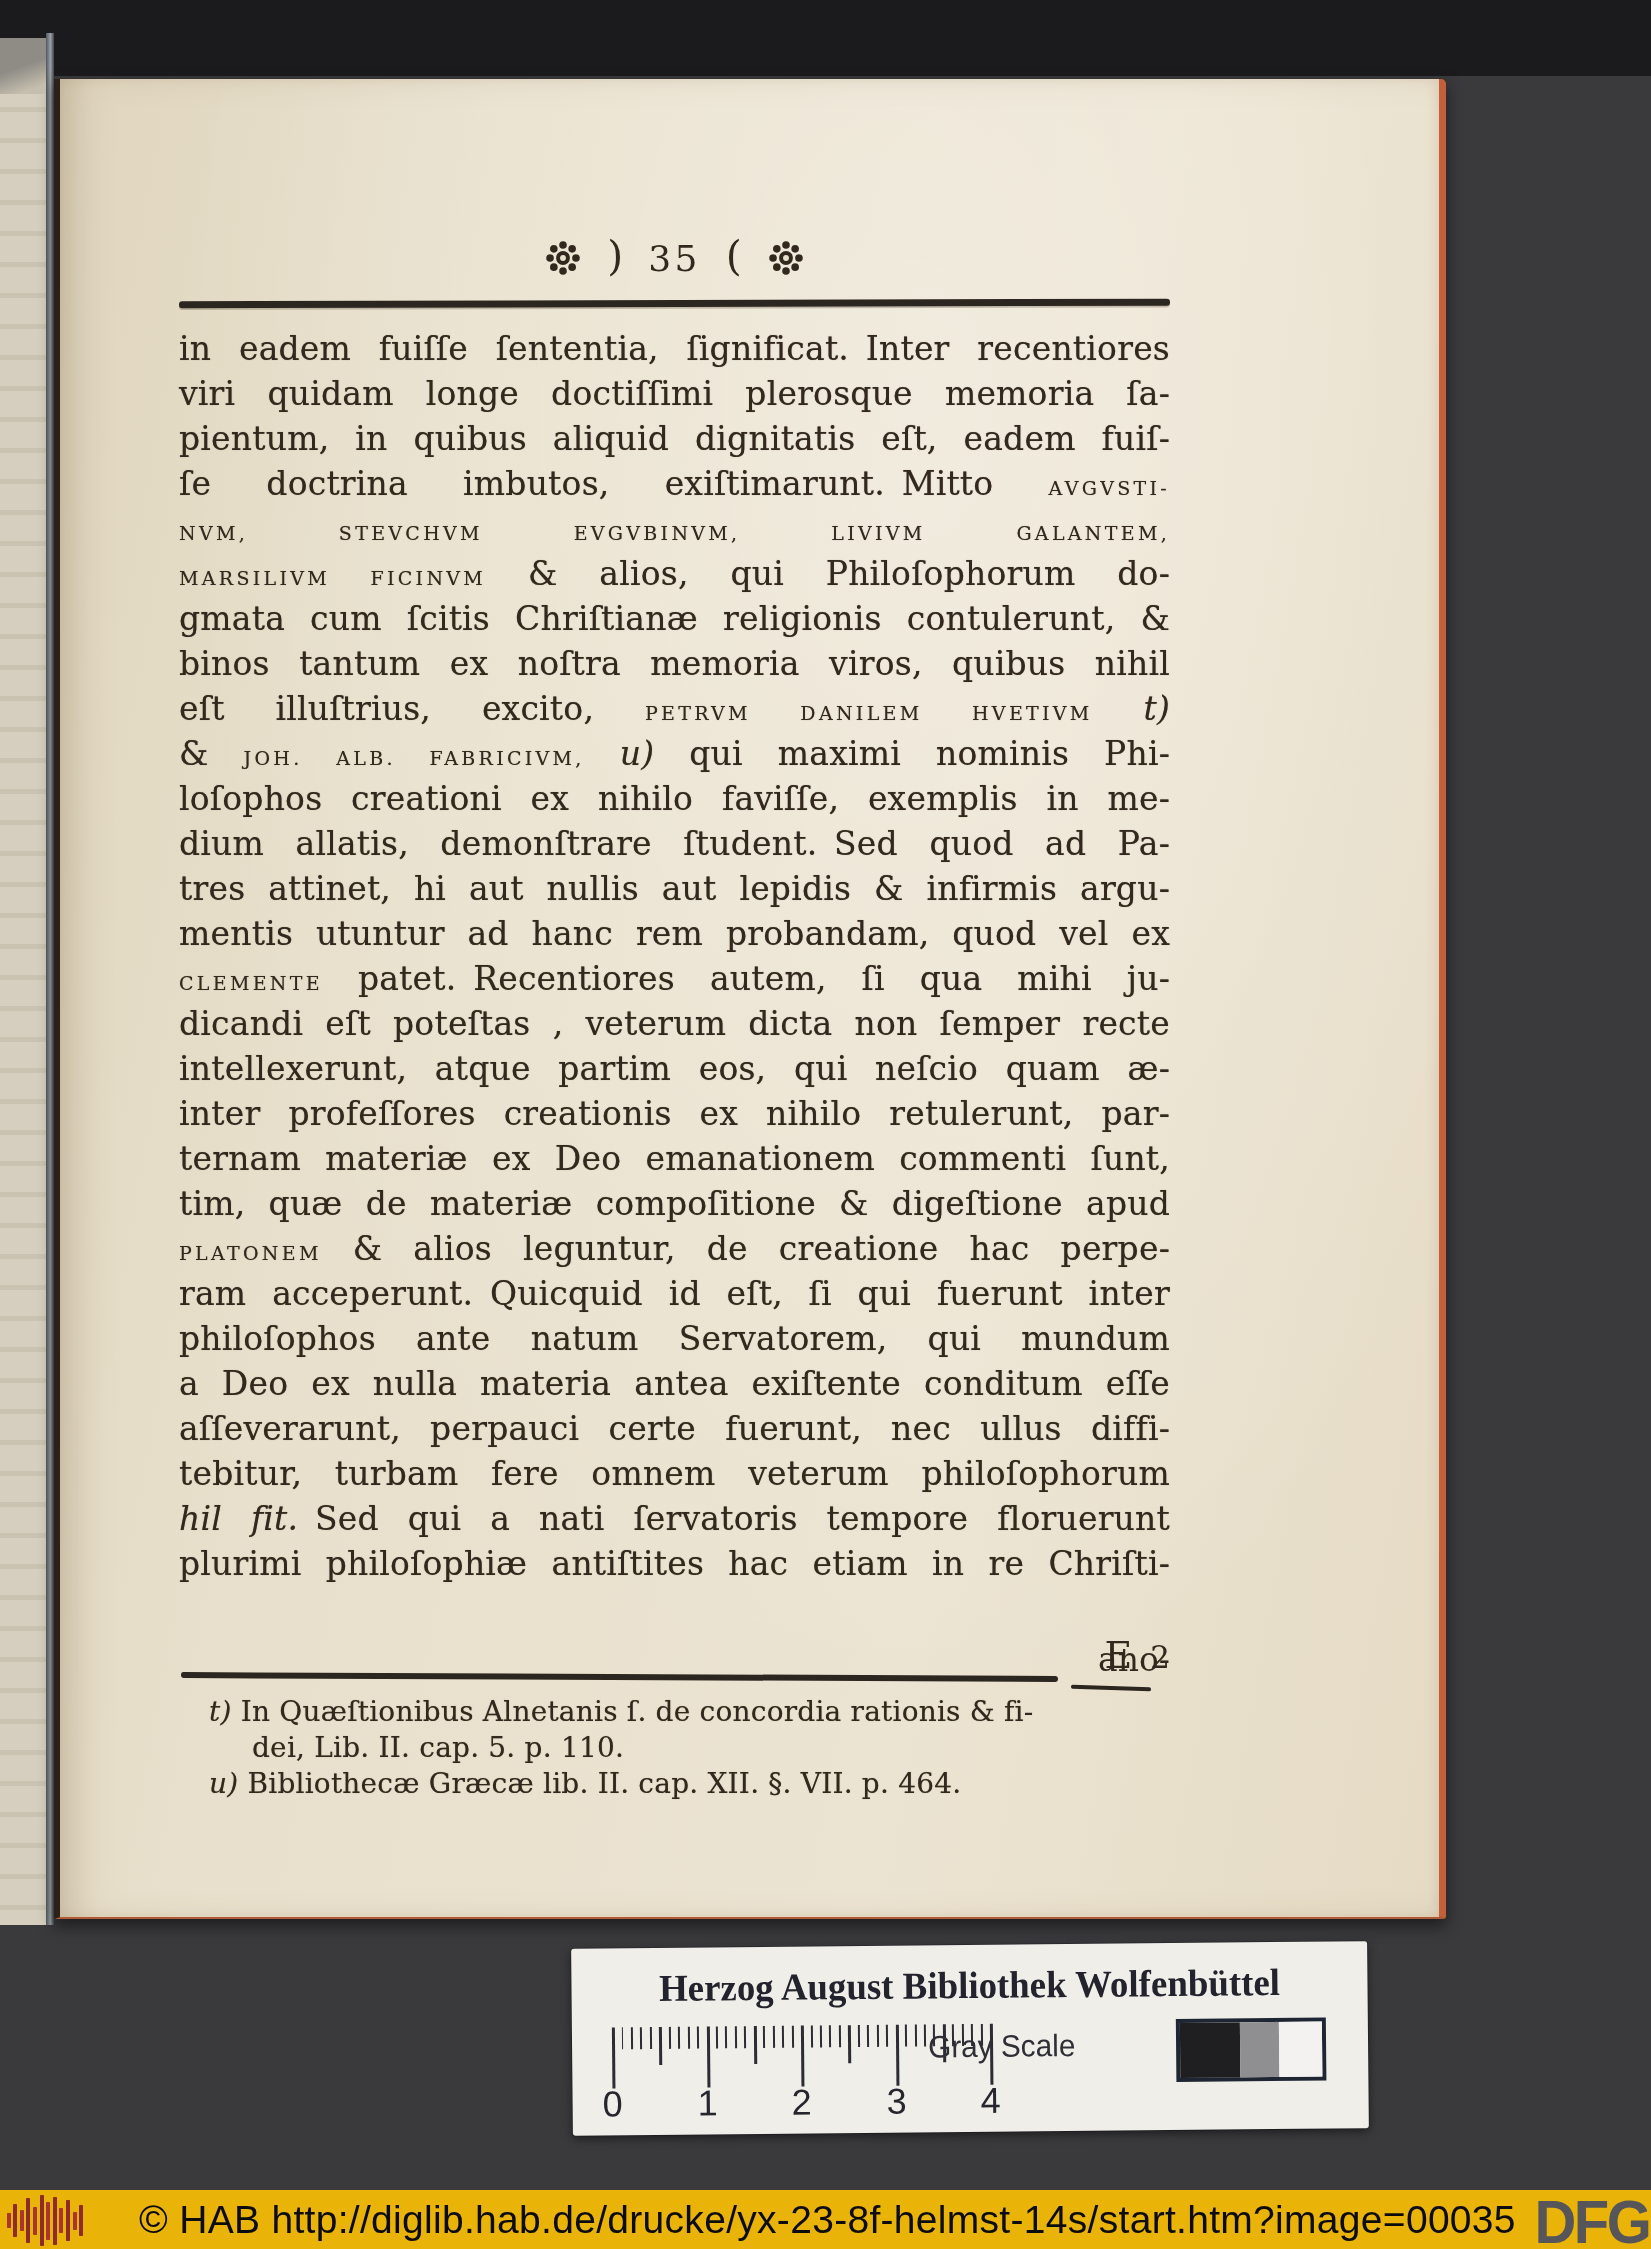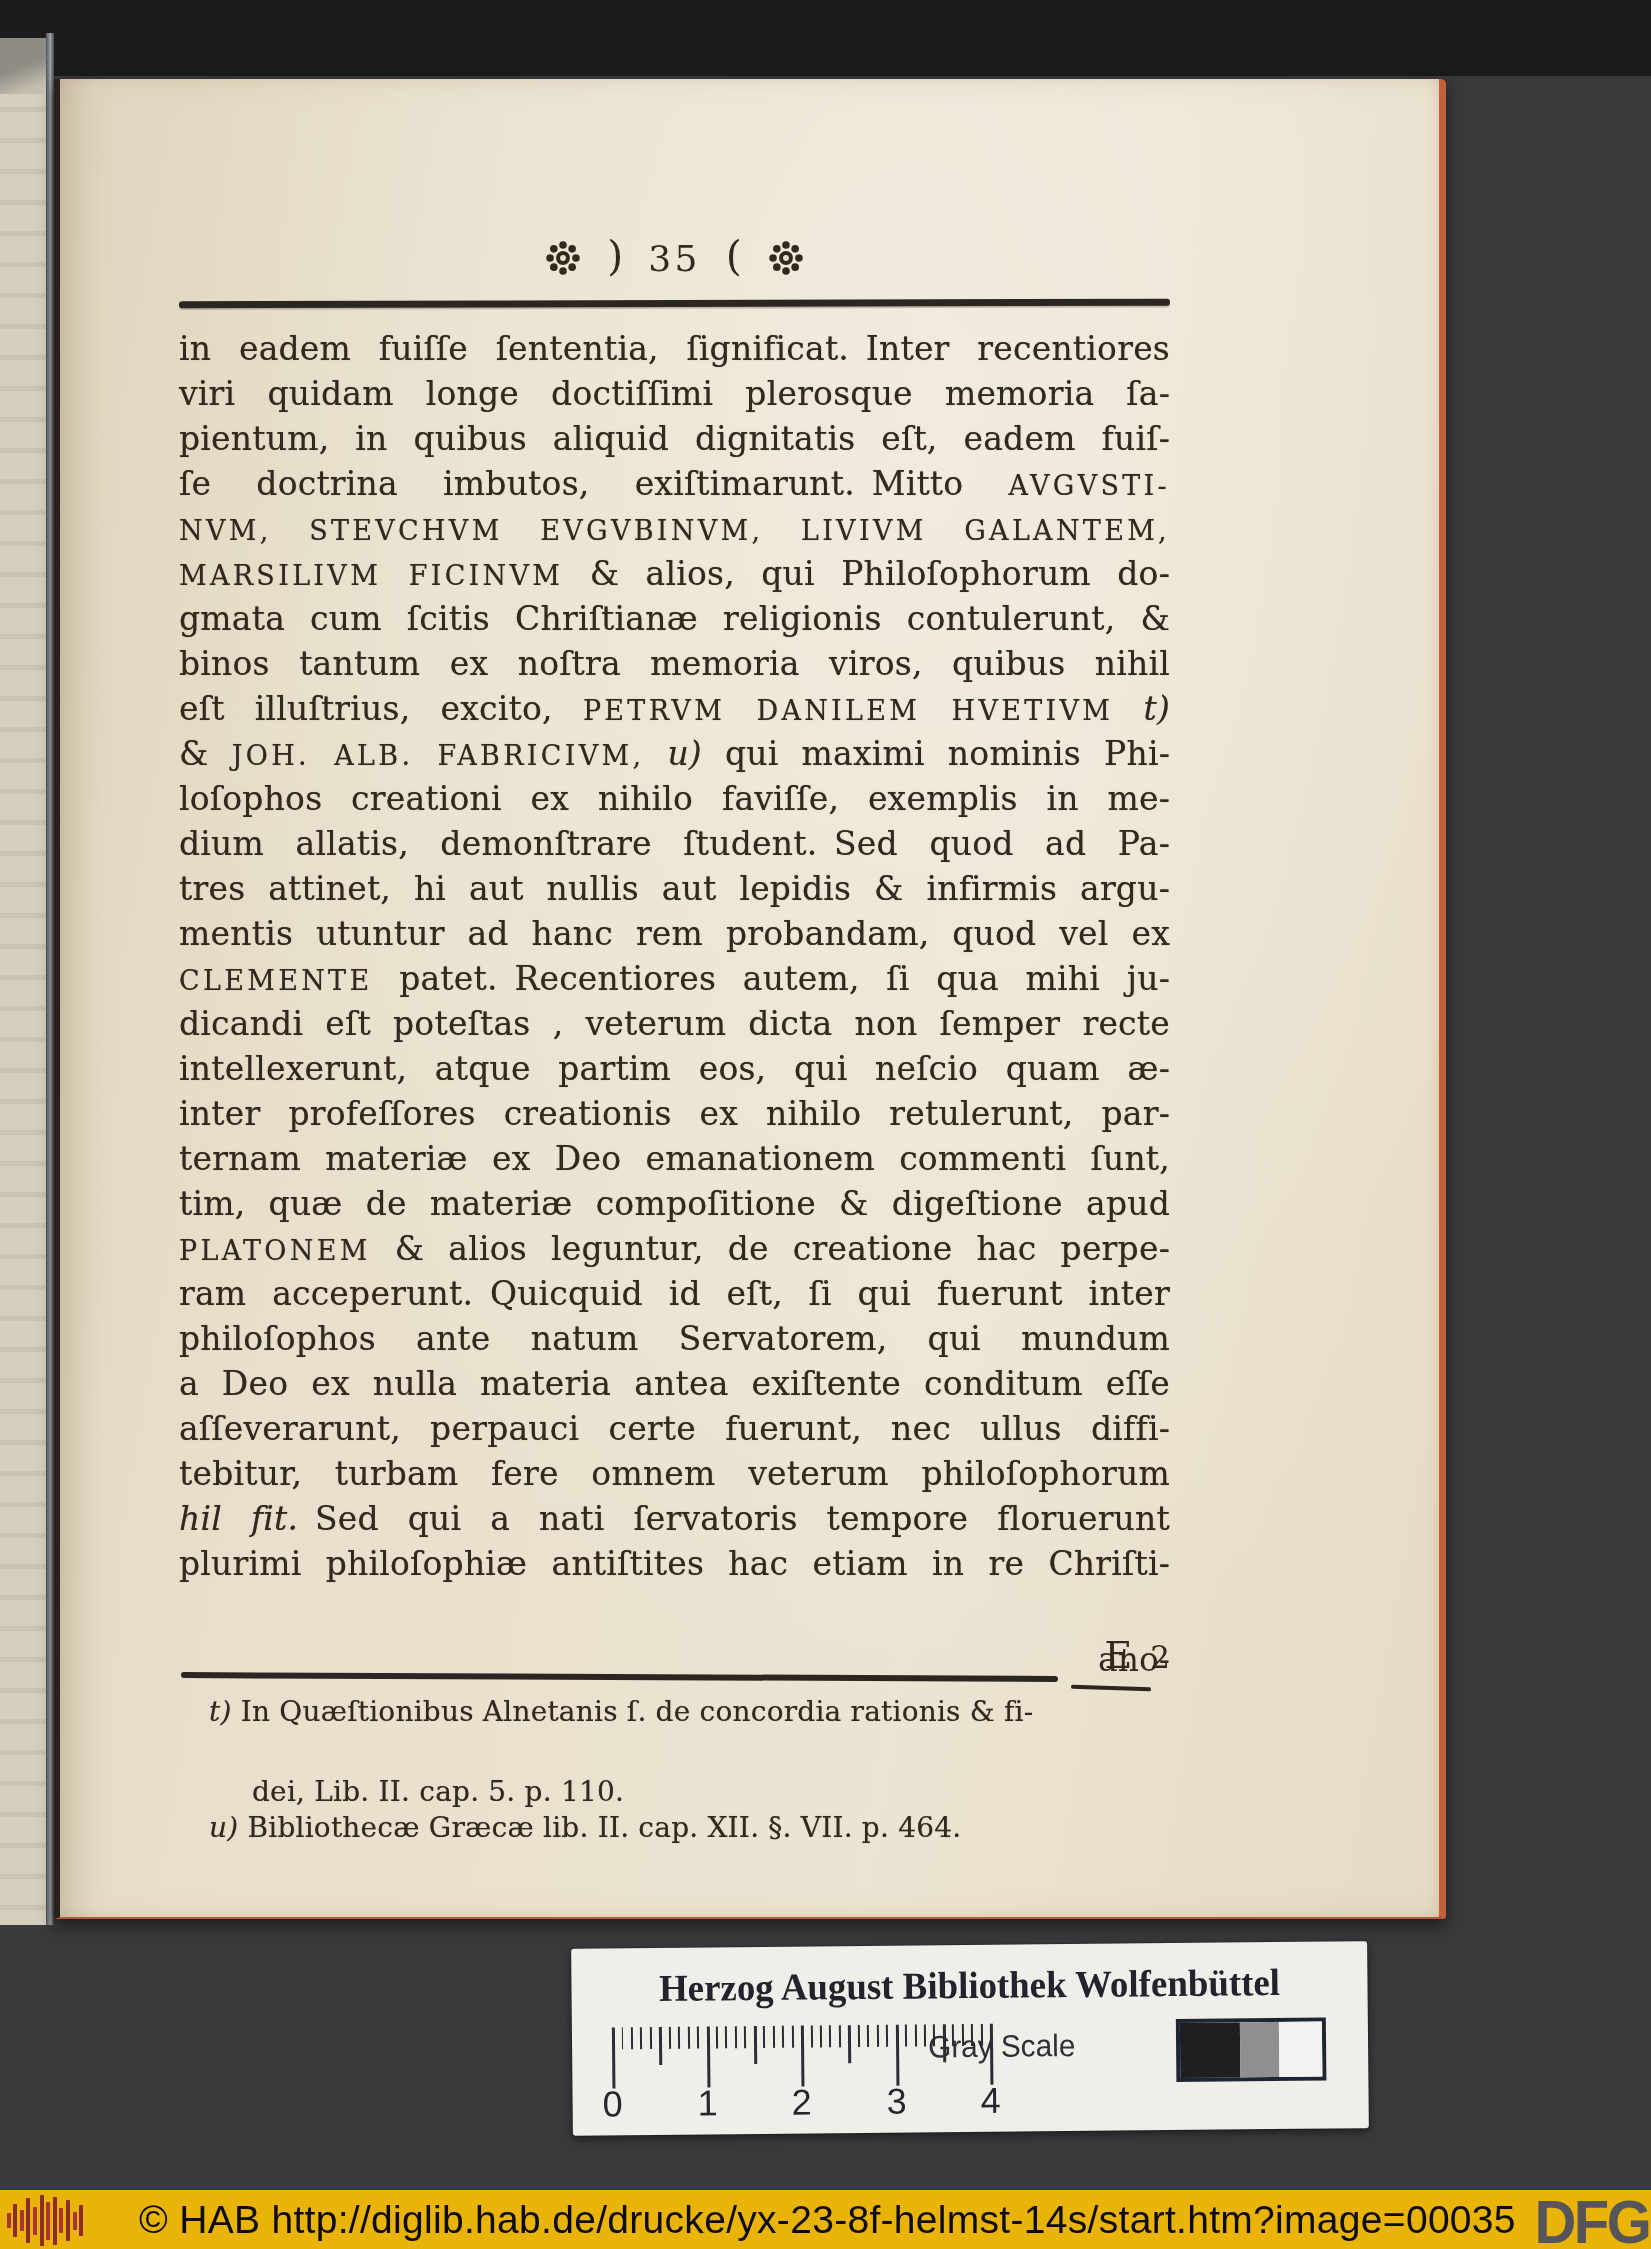--- a/index.html
+++ b/index.html
@@ -28,34 +28,34 @@
      display:flex;align-items:center;justify-content:center;gap:25px;}
   .heading .bracket{font-size:41px;line-height:1;transform:translateY(-2.5px);}
   .heading .pagenum{font-size:36px;letter-spacing:3.3px;}
   .rosette{width:38px;height:38px;}
   .rule-top{position:absolute;left:119px;top:221px;width:991px;height:6.6px;background:#2c2620;
      border-radius:3.3px;transform:rotate(-.15deg);box-shadow:0 1.7px 0 rgba(60,45,25,.25);}
   .bodytext{position:absolute;left:119px;top:247px;width:991px;}
   .bodyline{height:45px;line-height:45px;font-size:33px;white-space:nowrap;
      text-align:justify;text-align-last:justify;letter-spacing:0.2px;
      text-shadow:0 0 0.8px rgba(50,38,22,.55);}
-  .bodyline .sc{font-size:27px;letter-spacing:3.3px;margin-top:27px;}
+  .bodyline .sc{font-size:19px;letter-spacing:3.3px;margin-top:27px;}
   .bodyline .it,.fn-line .it{font-style:italic;}
   .sig-line{position:absolute;left:119px;top:1554px;width:991px;height:45px;}
   .sig-center{position:absolute;left:0;width:100%;text-align:right;font-size:38px;}
   .sig-center .sig-num{font-size:31px;margin-left:18px;}
   .catchword{position:absolute;right:0;top:6.6px;font-size:33px;}
   .footrule-long{position:absolute;left:121px;top:1595px;width:877px;height:5.8px;background:#2c2620;
      border-radius:2.5px;transform:rotate(.25deg);}
   .footrule-dash{position:absolute;left:1011px;top:1607px;width:80px;height:4.1px;background:#2c2620;
      border-radius:1.7px;transform:rotate(2deg);}
   .footnotes{position:absolute;left:149px;top:1615px;width:958px;}
   .fn-line{height:36px;line-height:36px;font-size:28px;white-space:nowrap;letter-spacing:0.2px;
      text-shadow:0 0 0.8px rgba(50,38,22,.5);}
-  .fn-indent{padding-left:43px;margin-top:44px;}
+  .fn-indent{padding-left:43px;}
   
   .label{position:absolute;left:572px;top:1945px;width:796px;height:187px;background:#f0eee9;
      transform:rotate(-.55deg);border-radius:2.5px;box-shadow:0 3.3px 10px rgba(0,0,0,.5),0 0 0 0.8px rgba(20,20,40,.35);}
   .label-title{position:absolute;left:0;top:18px;width:100%;text-align:center;
      font-family:"Liberation Serif","DejaVu Serif",serif;font-weight:bold;font-size:38px;color:#23232d;
      transform:scaleX(.97);}
   .ruler{position:absolute;left:40px;top:79px;width:388px;height:99px;}
   .tick{position:absolute;top:0;background:#2c2c34;}
   .tick.mm{width:1.7px;height:21.5px;}
   .tick.half{width:2.5px;height:38px;}

